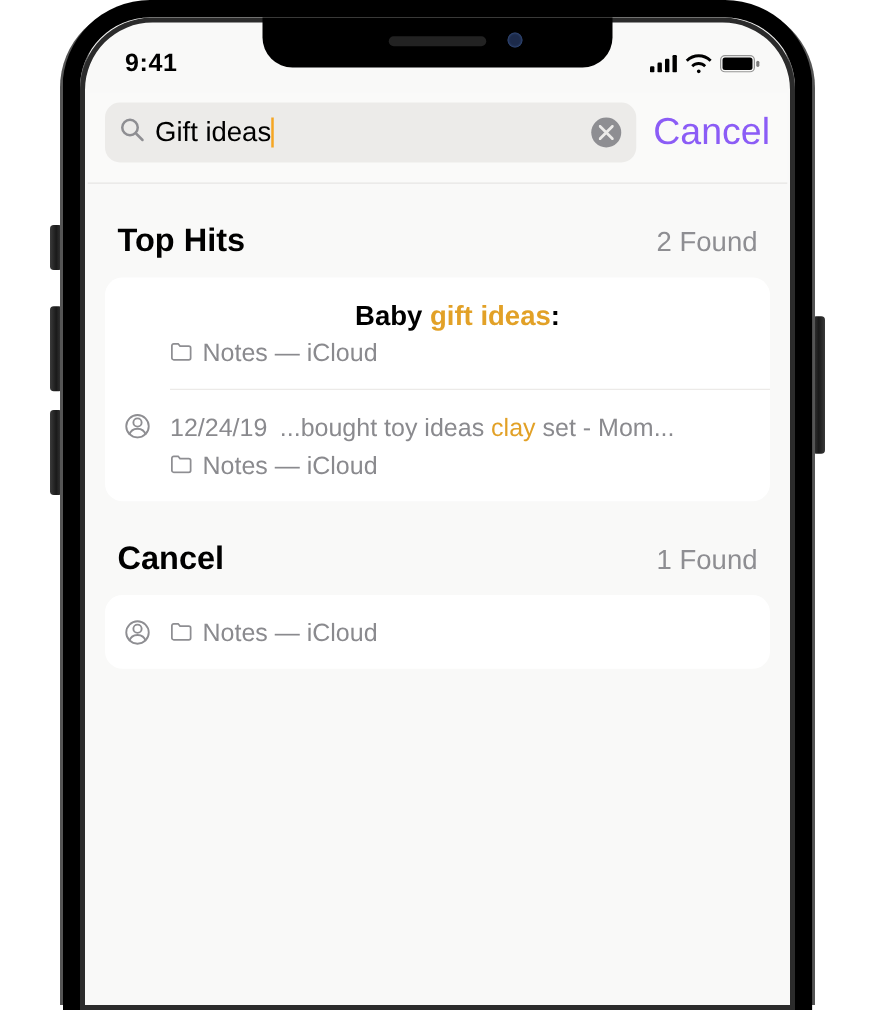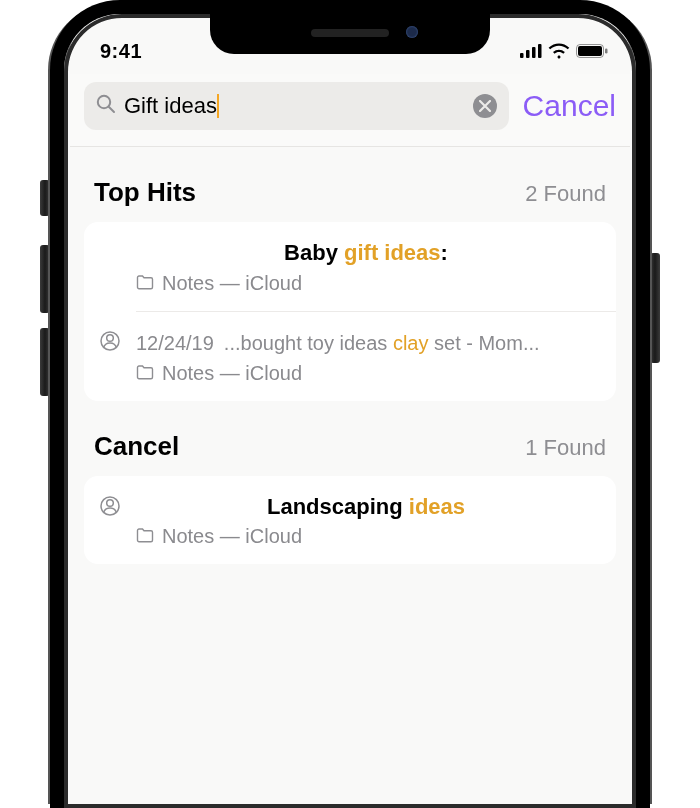--- a/index.html
+++ b/index.html
@@ -297,21 +297,20 @@
       <div class="title">Cancel</div>
       <div class="count">1 Found</div>
     </div>
     <div class="card">
       <div class="row">
         <span class="row-icon"><svg width="20" height="20" viewBox="0 0 20 20">
               <circle cx="10" cy="7" r="3.3" fill="none" stroke="#8e8e92" stroke-width="1.5"></circle>
               <path d="M3.5 17 c1-4 4-5 6.5-5 s5.5 1 6.5 5" fill="none" stroke="#8e8e92" stroke-width="1.5"></path>
               <circle cx="10" cy="10" r="9" fill="none" stroke="#8e8e92" stroke-width="1.5"></circle>
             </svg></span>
-        <div class="row-title"><span>Landscaping </span><span class="hl">ideas</span><span></span></div>
         <div class="row-location">
           <span><svg width="18" height="15" viewBox="0 0 18 15">
                 <path d="M1.5 2.5 C1.5 1.7 2.2 1 3 1 h3.5 l1.5 1.8 H15 c.8 0 1.5.7 1.5 1.5 v8 c0 .8-.7 1.5-1.5 1.5 H3 c-.8 0-1.5-.7-1.5-1.5 z" fill="none" stroke="#8e8e92" stroke-width="1.4"></path>
               </svg></span>
           <span>Notes — iCloud</span>
         </div>
       </div>
     </div>
 
 

